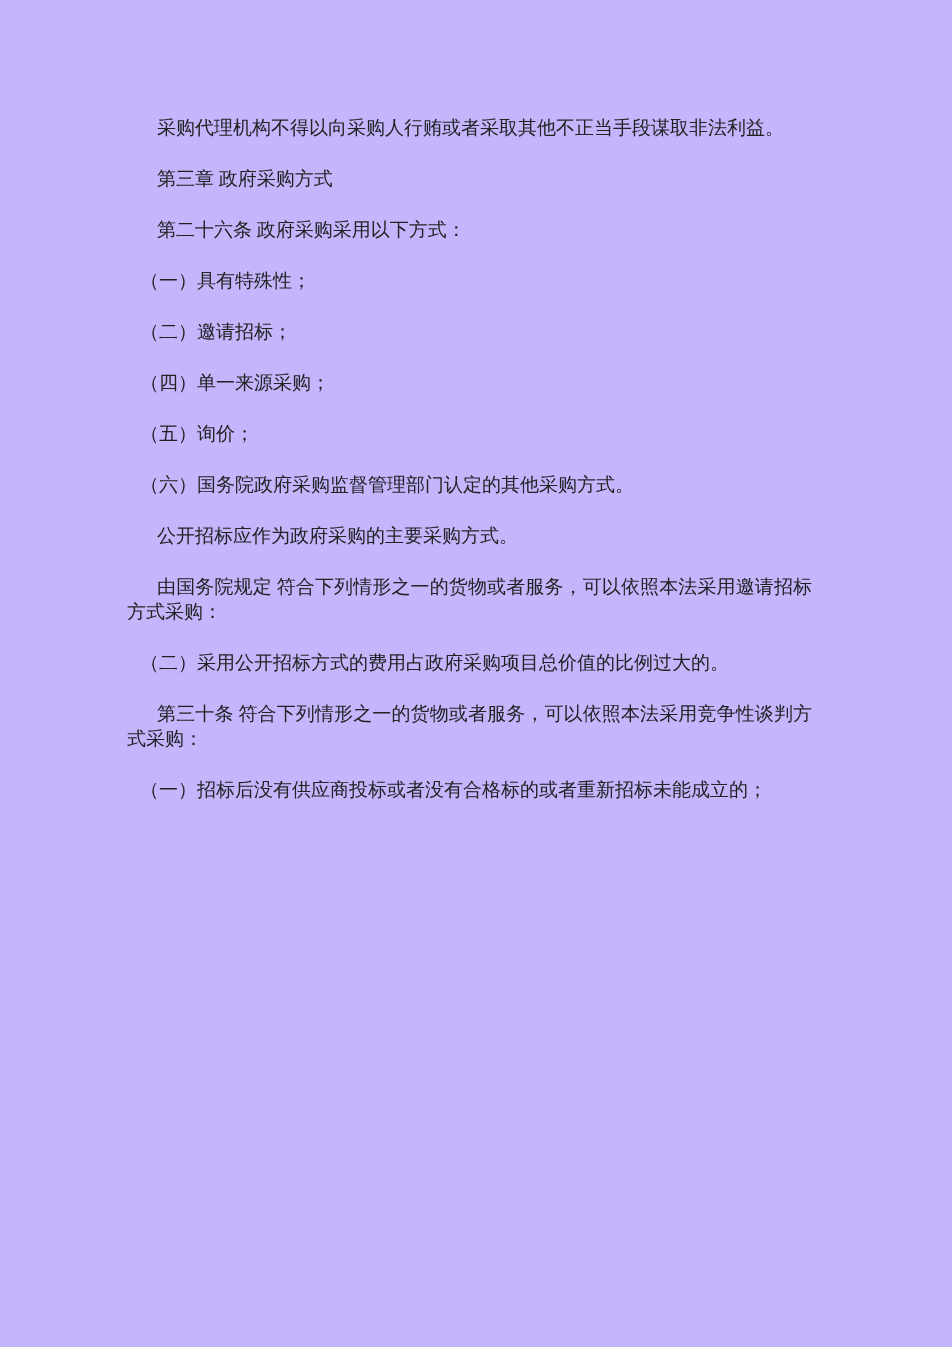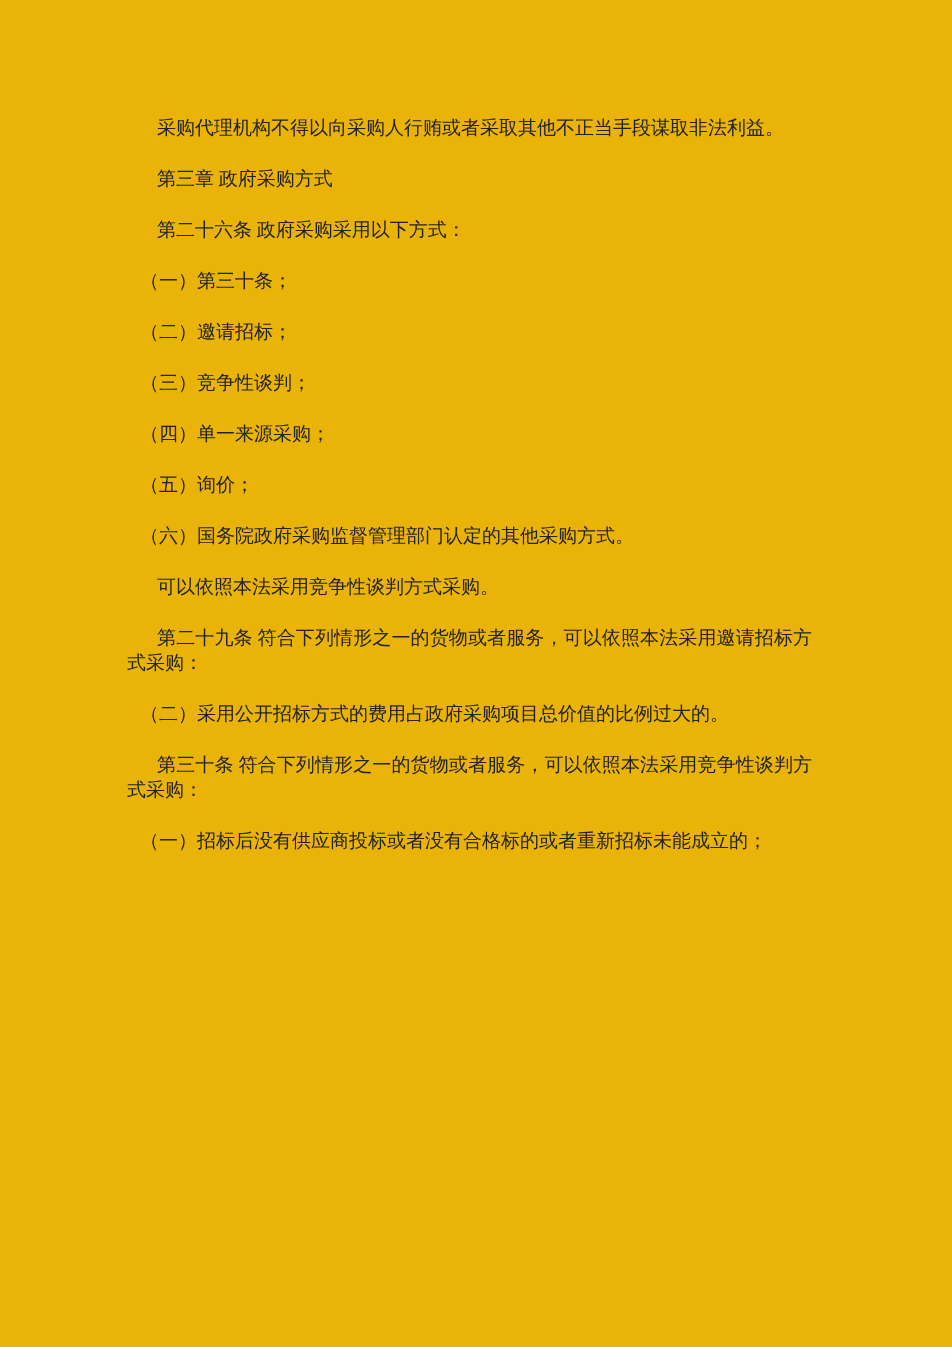--- a/index.html
+++ b/index.html
@@ -4,21 +4,21 @@
 <style>
   html, body {
     margin: 0;
     padding: 0;
     background: #ffffff;
   }
   .page {
     position: relative;
     width: 952px;
     height: 1347px;
-    background: #eab308;
+    background: #c4b5fd;
     box-sizing: border-box;
     padding: 115px 140px 0 127px;
     font-family: "Liberation Serif", "DejaVu Serif", serif;
     font-size: 19px;
     line-height: 25px;
     color: #222222;
     text-align: justify;
     overflow: hidden;
   }
   .page p, .page h2 {
@@ -36,37 +36,36 @@
 <body>
 
 <div class="page">
 
   <p class="para first-para">采购代理机构不得以向采购人行贿或者采取其他不正当手段谋取非法利益。</p>
 
   <h2 class="chapter-heading">第三章 政府采购方式</h2>
 
   <p class="para">第二十六条 政府采购采用以下方式：</p>
 
-  <p class="list-item">（一）第三十条；</p>
+  <p class="list-item">（一）具有特殊性；</p>
 
   <p class="list-item">（二）邀请招标；</p>
 
-  <p class="list-item">（三）竞争性谈判；</p>
 
   <p class="list-item">（四）单一来源采购；</p>
 
   <p class="list-item">（五）询价；</p>
 
   <p class="list-item">（六）国务院政府采购监督管理部门认定的其他采购方式。</p>
 
-  <p class="para">可以依照本法采用竞争性谈判方式采购。</p>
+  <p class="para">公开招标应作为政府采购的主要采购方式。</p>
 
 
 
-  <p class="para">第二十九条 符合下列情形之一的货物或者服务，可以依照本法采用邀请招标方式采购：</p>
+  <p class="para">由国务院规定 符合下列情形之一的货物或者服务，可以依照本法采用邀请招标方式采购：</p>
 
 
   <p class="list-item">（二）采用公开招标方式的费用占政府采购项目总价值的比例过大的。</p>
 
   <p class="para">第三十条 符合下列情形之一的货物或者服务，可以依照本法采用竞争性谈判方式采购：</p>
 
   <p class="list-item">（一）招标后没有供应商投标或者没有合格标的或者重新招标未能成立的；</p>
 
 </div>
 

